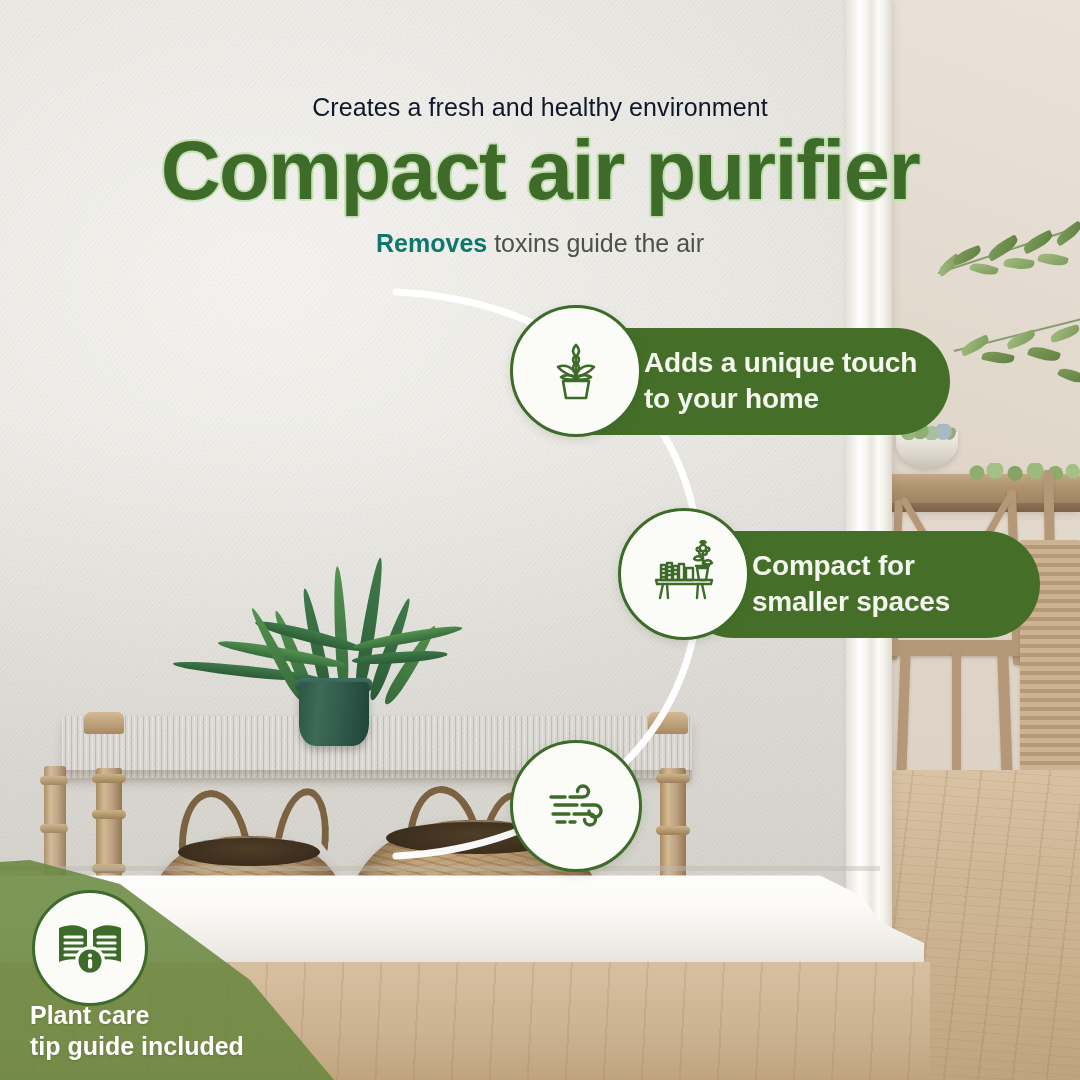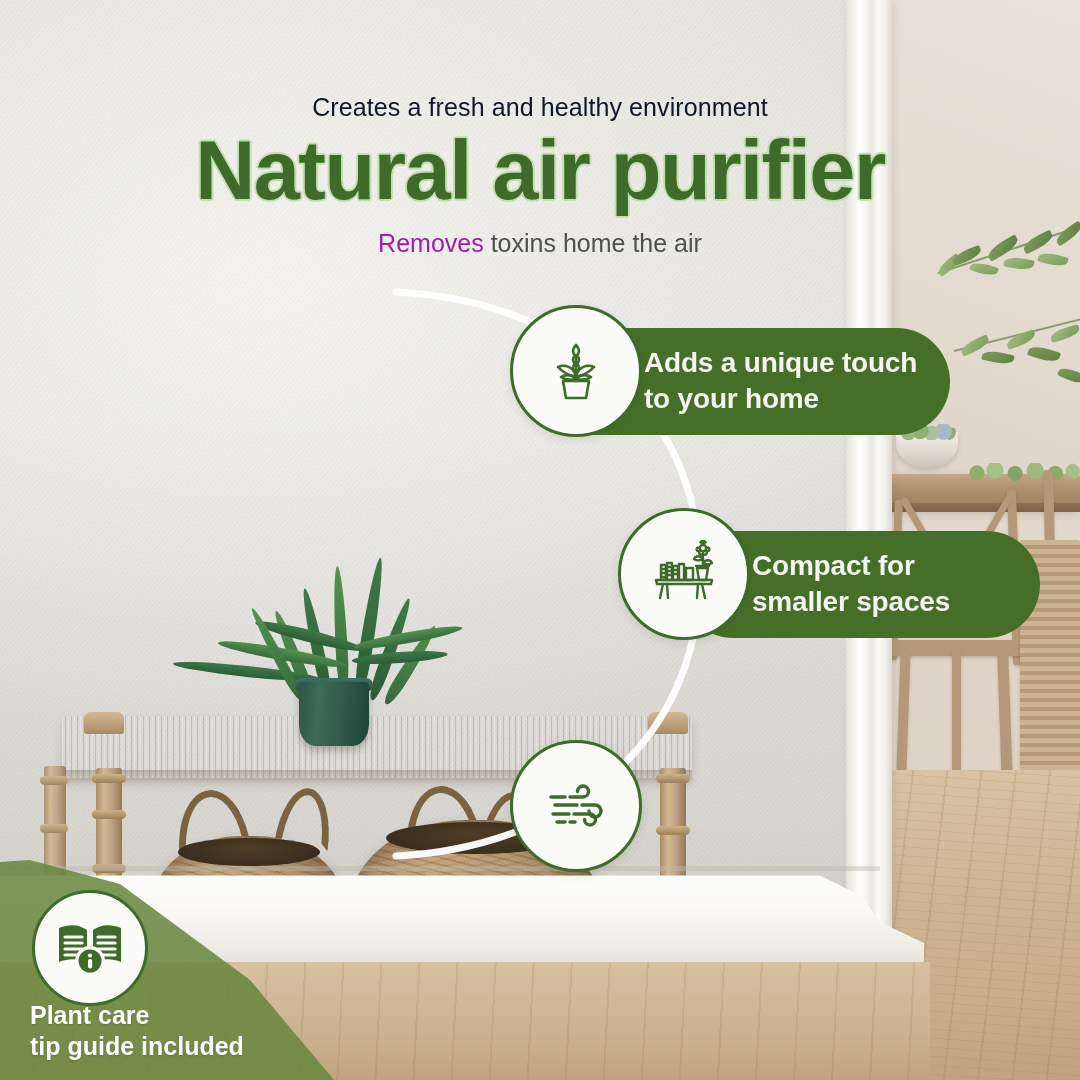--- a/index.html
+++ b/index.html
@@ -236,21 +236,21 @@
     margin-top:9px;
     text-shadow:
       0 0 1px #b7dba4, 2px 0 0 #c2e0b0, -2px 0 0 #c2e0b0,
       0 2px 0 #c2e0b0, 0 -2px 0 #c2e0b0,
       1px 1px 0 #bfdeac, -1px -1px 0 #bfdeac,
       1px -1px 0 #bfdeac, -1px 1px 0 #bfdeac;
   }
   .subline{
     font-size:25px; color:#4c5248; margin-top:18px; font-weight:400;
   }
-  .subline b{ color:#a21caf; font-weight:400; }
+  .subline b{ color:#0f766e; font-weight:700; }
 
   
   .badge{ position:absolute; display:flex; align-items:center; }
   .badge-pill{
     position:absolute; left:62px;
     background:#456f28;
     border-radius:0 56px 56px 0;
     display:flex; align-items:center;
     padding:17px 30px 17px 72px;
   }
@@ -402,23 +402,23 @@
     <div class="baseboard-lip"></div>
     <div class="floor-left"></div>
   </div>
 
   <svg class="arc-svg" viewBox="0 0 1080 1080">
     <path d="M 396 292 C 560 300, 700 400, 700 573 C 700 748, 560 848, 396 856" fill="none" stroke="#ffffff" stroke-width="7" stroke-linecap="round" opacity="0.97"></path>
   </svg>
 
   <div class="header">
     <div class="eyebrow">Creates a fresh and healthy environment</div>
-    <div class="headline">Natural air purifier</div>
+    <div class="headline">Compact air purifier</div>
     <div class="subline">
-      <b>Removes</b><span> toxins home the air</span>
+      <b>Removes</b><span> toxins guide the air</span>
     </div>
   </div>
 
   <div class="badge" style="left:618px; top:508px; width:430px; height:132px;">
     <div class="badge-pill rounded-both" style="top:23px; width:360px;">
       <div class="badge-text">Compact for
 smaller spaces</div>
     </div>
     <div class="badge-circle">
       <svg width="74" height="74" viewBox="0 0 74 74">

